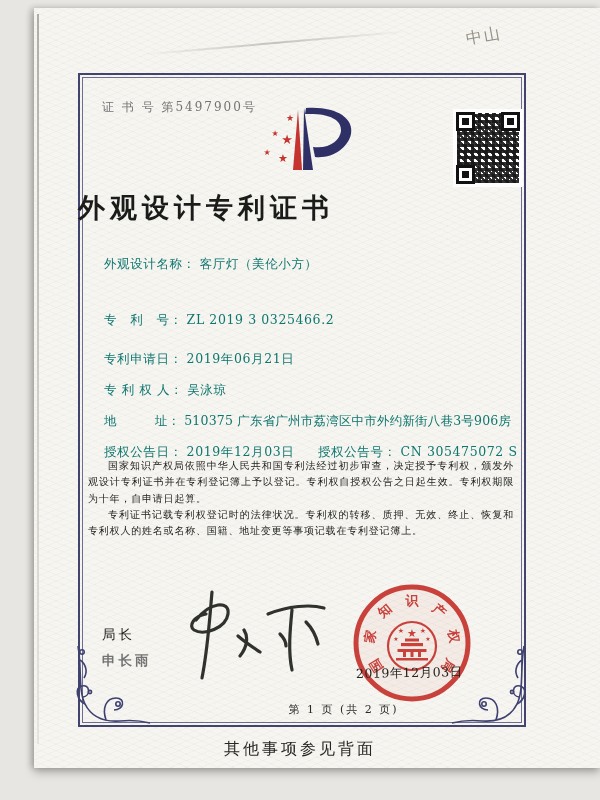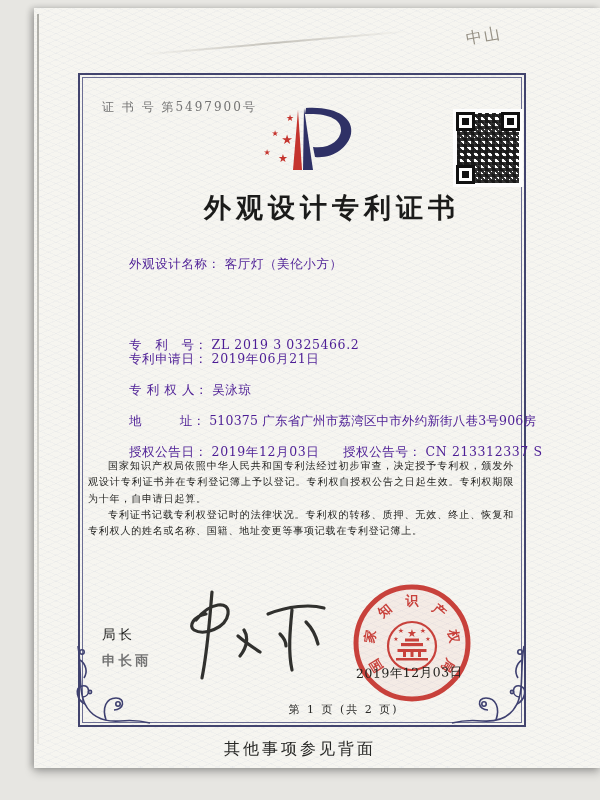--- a/index.html
+++ b/index.html
@@ -60,31 +60,31 @@
       repeating-linear-gradient(90deg,#1c1c1c 0 3px,transparent 3px 7px),
       repeating-linear-gradient(45deg,#1c1c1c 0 2px,transparent 2px 5px);
     background-blend-mode:multiply;opacity:.9;
   }
   .finder{position:absolute;width:13px;height:13px;border:3px solid #111;background:#fff;}
   .finder::after{content:"";position:absolute;left:3px;top:3px;width:7px;height:7px;background:#111;}
   .finder.tl{left:0;top:0}.finder.tr{right:0;top:0}.finder.bl{left:0;bottom:0}
 
   .title{
     position:absolute;left:78px;top:190px;width:444px;margin:0;
-    text-align:center;font-size:27px;font-weight:700;
-    letter-spacing:5px;color:#1b1b1a;padding-left:32px;
+    font-size:27px;font-weight:700;
+    letter-spacing:5px;color:#1b1b1a;
   }
 
   
   .field{
     position:absolute;left:104px;white-space:nowrap;
-    font-size:12.5px;color:#4c1d95;letter-spacing:.6px;margin-left:25px;
+    font-size:12.5px;color:#0f766e;letter-spacing:.6px;
   }
   .field .lbl{margin-right:4px;}
-  .f-name{top:256px}.f-designer{top:288px}.f-patno{top:337px}
+  .f-name{top:256px}.f-designer{top:288px}.f-patno{top:312px}
   .f-filing{top:351px}.f-patentee{top:382px}.f-addr{top:413px;letter-spacing:.2px}
   .f-grantdate{top:444px}.f-grantno{top:444px;left:318px}
 
   
   .body-text{
     position:absolute;left:88px;top:458px;width:426px;
     font-size:10px;line-height:1.63;letter-spacing:.8px;
     color:#1e1e1c;text-align:justify;
   }
   .body-text p{margin:0;text-indent:2em;}
@@ -164,21 +164,21 @@
   <div class="field f-patentee">
     <span class="lbl">专 利 权 人：</span><span>吴泳琼</span>
   </div>
   <div class="field f-addr">
     <span class="lbl">地　　　址：</span><span>510375 广东省广州市荔湾区中市外约新街八巷3号906房</span>
   </div>
   <div class="field f-grantdate">
     <span class="lbl">授权公告日：</span><span>2019年12月03日</span>
   </div>
   <div class="field f-grantno">
-    <span class="lbl">授权公告号：</span><span>CN 213312337 S</span>
+    <span class="lbl">授权公告号：</span><span>CN 305475072 S</span>
   </div>
 
   <div class="body-text">
     <p>国家知识产权局依照中华人民共和国专利法经过初步审查，决定授予专利权，颁发外观设计专利证书并在专利登记簿上予以登记。专利权自授权公告之日起生效。专利权期限为十年，自申请日起算。</p>
     <p>专利证书记载专利权登记时的法律状况。专利权的转移、质押、无效、终止、恢复和专利权人的姓名或名称、国籍、地址变更等事项记载在专利登记簿上。</p>
   </div>
 
   <div class="sig-title">局长</div>
   <div class="sig-name">申长雨</div>
   <svg class="signature" width="168" height="98" viewBox="0 0 168 98">

